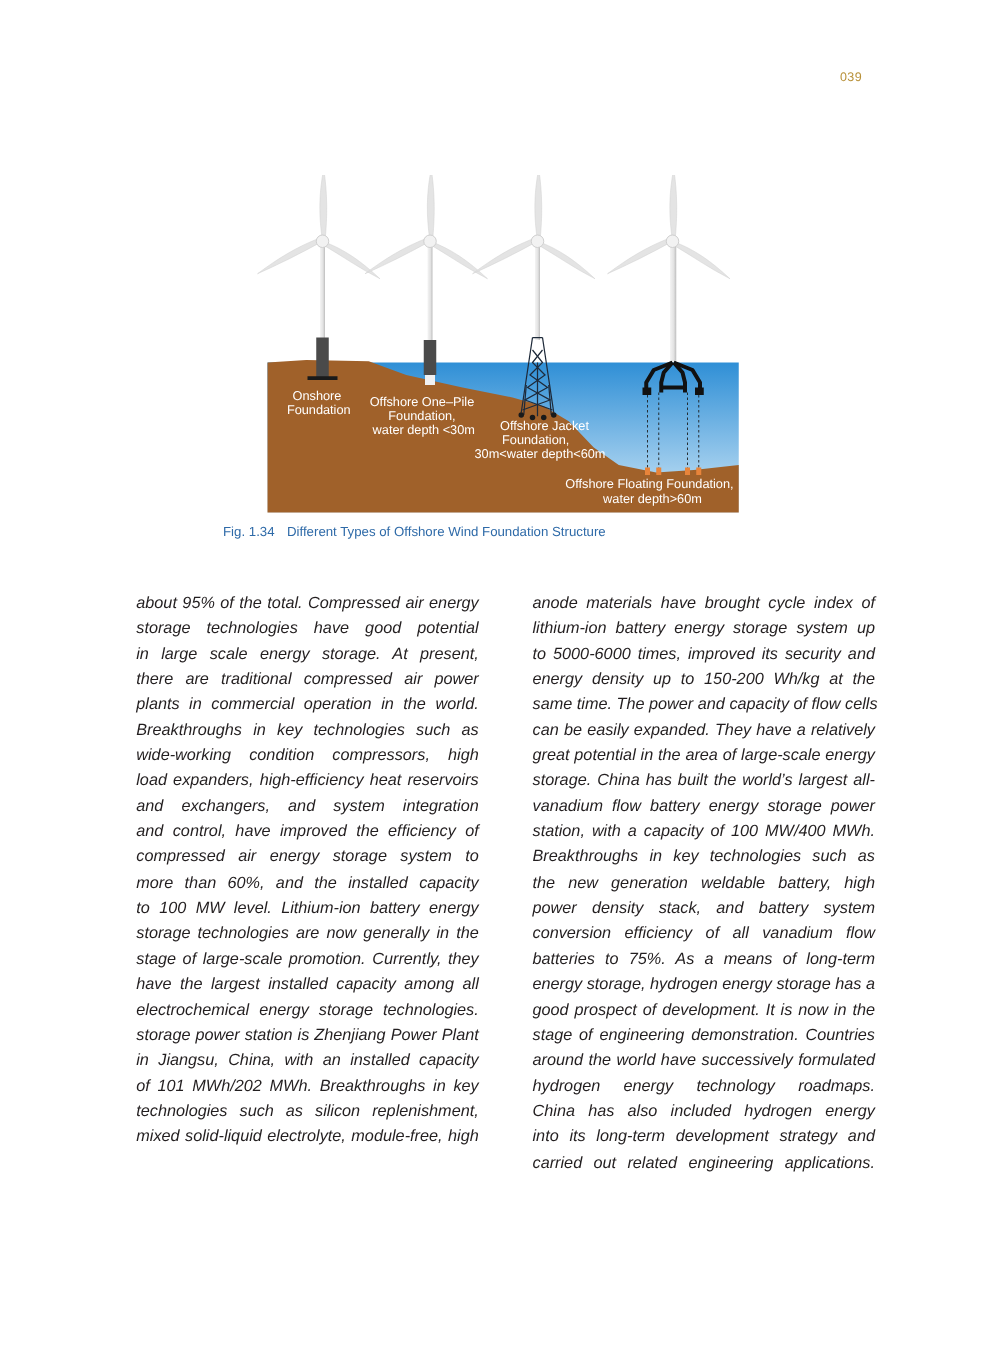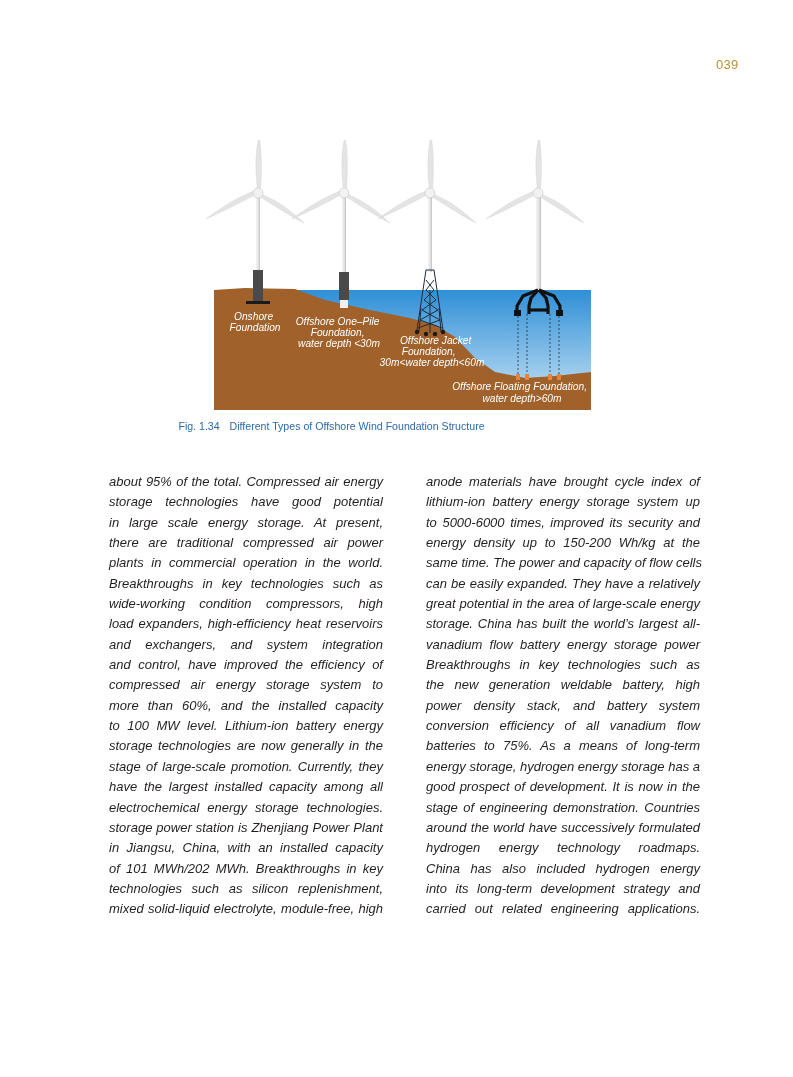--- a/index.html
+++ b/index.html
@@ -1,20 +1,20 @@
 <!DOCTYPE html>
 <html><head>
 <meta charset="utf-8">
 <style>
   html, body { margin: 0; padding: 0; background: #ffffff; }
   body { width: 793px; height: 1077px; position: relative; overflow: hidden;
          font-family: "Liberation Sans", sans-serif; color: #231f20; }
   .page-number { position: absolute; left: 672px; top: 57px; width: 40px;
-                 font-size: 13px; color: #b8913a; letter-spacing: 0.3px; margin-left: 44px; }
-  .figure { position: absolute; left: 205px; top: 140px; width: 400px; height: 275px; font-style: italic; }
+                 font-size: 10px; color: #b8913a; letter-spacing: 0.3px; }
+  .figure { position: absolute; left: 205px; top: 140px; width: 400px; height: 275px; }
   .figure svg { display: block; }
   .fig-label { font-family: "Liberation Sans", sans-serif; font-size: 10.2px; fill: #ffffff; }
   .caption { position: absolute; left: 0; width: 663px; top: 420px; text-align: center;
              font-size: 10.6px; color: #2e6aa8; }
   .caption .num { margin-right: 7px; }
   .col { position: absolute; top: 472px; width: 274px; font-size: 13px;
          line-height: 20.35px; color: #231f20; font-style: italic; }
   .col.left { left: 109px; }
   .col.right { left: 426px; }
   .line { display: block; text-align: justify; text-align-last: justify; white-space: nowrap;
@@ -155,20 +155,21 @@
 <div class="col right" id="rightCol">
     <span class="line">anode materials have brought cycle index of</span>
     <span class="line">lithium-ion battery energy storage system up</span>
     <span class="line">to 5000-6000 times, improved its security and</span>
     <span class="line">energy density up to 150-200 Wh/kg at the</span>
     <span class="line">same time. The power and capacity of flow cells</span>
     <span class="line">can be easily expanded. They have a relatively</span>
     <span class="line">great potential in the area of large-scale energy</span>
     <span class="line">storage. China has built the world’s largest all-</span>
     <span class="line">vanadium flow battery energy storage power</span>
+    <span class="line">station, with a capacity of 100 MW/400 MWh.</span>
     <span class="line">Breakthroughs in key technologies such as</span>
     <span class="line">the new generation weldable battery, high</span>
     <span class="line">power density stack, and battery system</span>
     <span class="line">conversion efficiency of all vanadium flow</span>
     <span class="line">batteries to 75%. As a means of long-term</span>
     <span class="line">energy storage, hydrogen energy storage has a</span>
     <span class="line">good prospect of development. It is now in the</span>
     <span class="line">stage of engineering demonstration. Countries</span>
     <span class="line">around the world have successively formulated</span>
     <span class="line">hydrogen energy technology roadmaps.</span>

